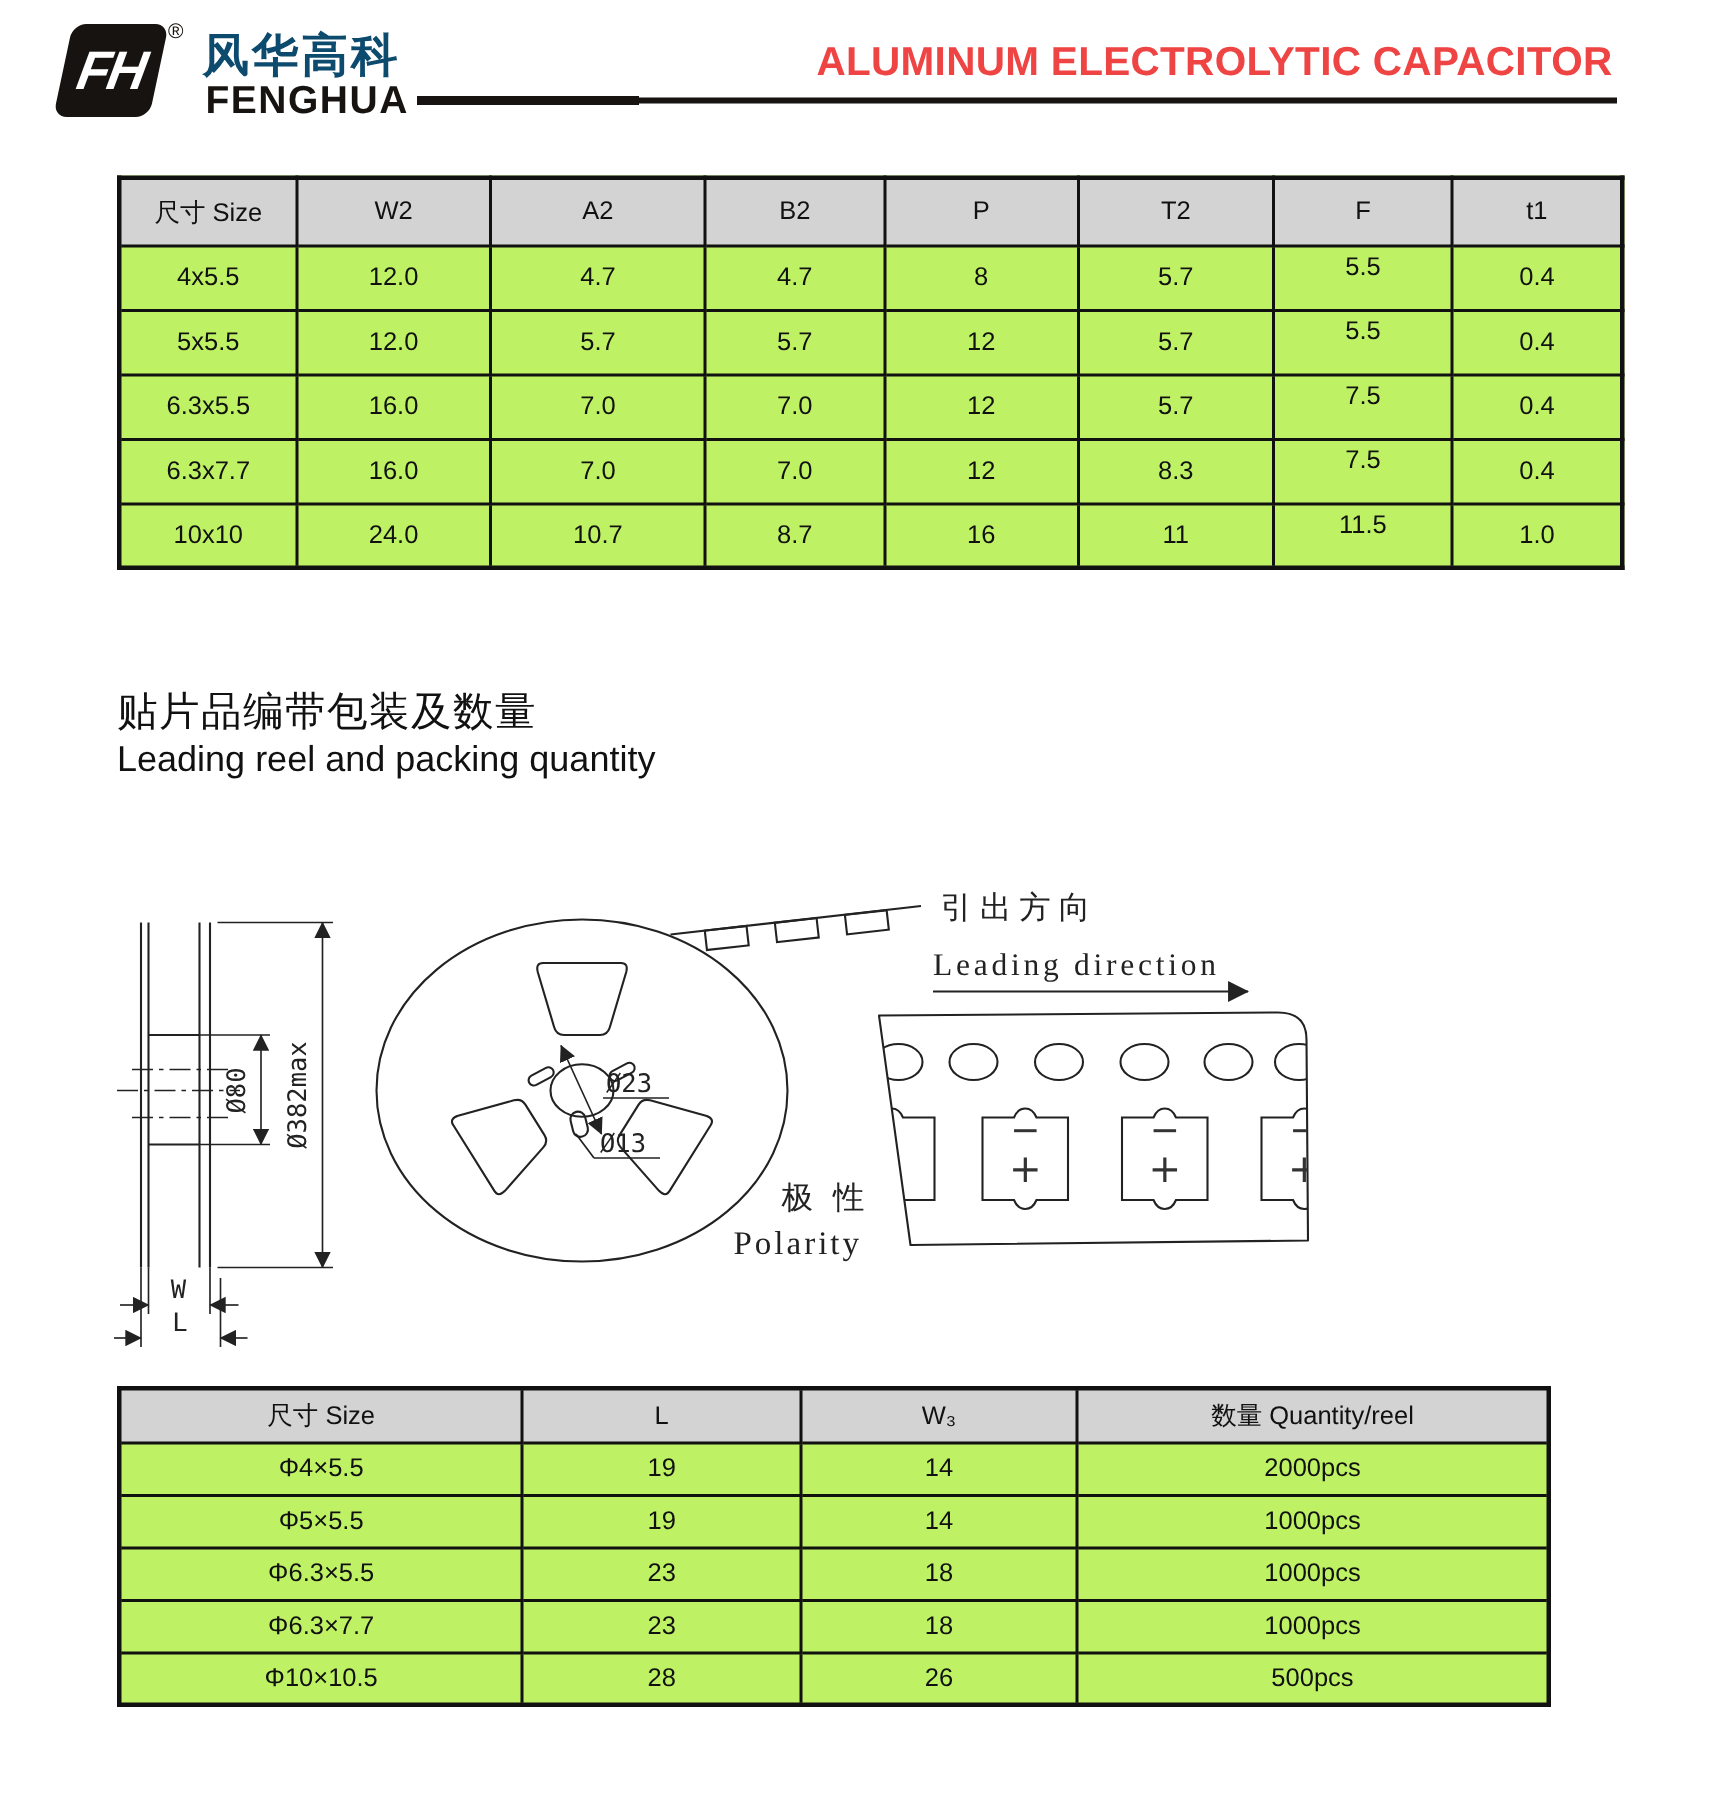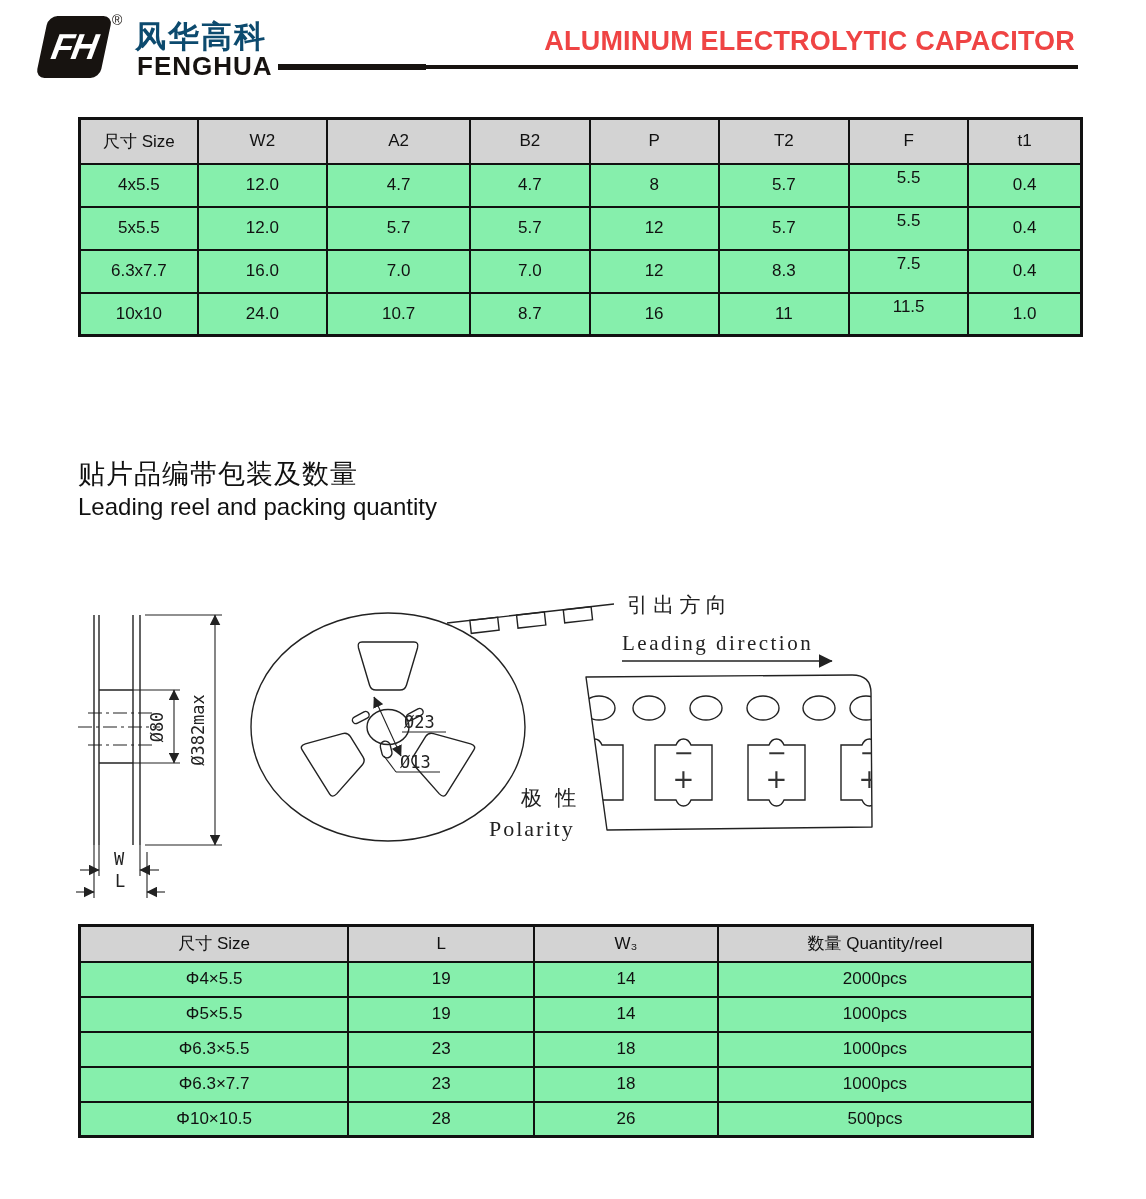--- a/index.html
+++ b/index.html
@@ -23,21 +23,21 @@
   .logo-cn{ position:absolute; left:135px; top:16px; font-size:31px; font-weight:bold; letter-spacing:2px; color:#0c4a6e; }
   .logo-en{ position:absolute; left:137px; top:51px; font-size:26px; font-weight:600; letter-spacing:1px; color:#171310; }
   .doc-title{
     position:absolute; top:26px; right:71px; font-size:27px; font-weight:bold;
     letter-spacing:0.2px; color:#ef4444;
   }
   .head-rule-a{ position:absolute; left:278px; top:64px; width:148px; height:6px; background:#171310; }
   .head-rule-b{ position:absolute; left:426px; top:65px; width:652px; height:4px; background:#171310; }
 
   
-  table{ border-collapse:collapse; table-layout:fixed; position:absolute; background:#86efac; }
+  table{ border-collapse:collapse; table-layout:fixed; position:absolute; background:#bef264; }
   th,td{ border:2px solid #111; text-align:center; vertical-align:middle; font-weight:normal; font-size:17px; }
   table{ border:3px solid #111; }
   thead th{ background:#d3d3d3; }
   #dim-table{ left:78px; top:117px; width:1005px; }
   #dim-table th{ height:45px; }
   #dim-table td{ height:43px; }
   #dim-table td:nth-child(7){ position:relative; top:-7px; }
   #pack-table{ left:78px; top:924px; width:956px; }
   #pack-table th{ height:36px; }
   #pack-table td{ height:35px; }
@@ -108,20 +108,30 @@
           <td>5x5.5</td>
           <td>12.0</td>
           <td>5.7</td>
           <td>5.7</td>
           <td>12</td>
           <td>5.7</td>
           <td>5.5</td>
           <td>0.4</td>
         </tr>
         <tr>
+          <td>6.3x5.5</td>
+          <td>16.0</td>
+          <td>7.0</td>
+          <td>7.0</td>
+          <td>12</td>
+          <td>5.7</td>
+          <td>7.5</td>
+          <td>0.4</td>
+        </tr>
+        <tr>
           <td>6.3x7.7</td>
           <td>16.0</td>
           <td>7.0</td>
           <td>7.0</td>
           <td>12</td>
           <td>8.3</td>
           <td>7.5</td>
           <td>0.4</td>
         </tr>
         <tr>

